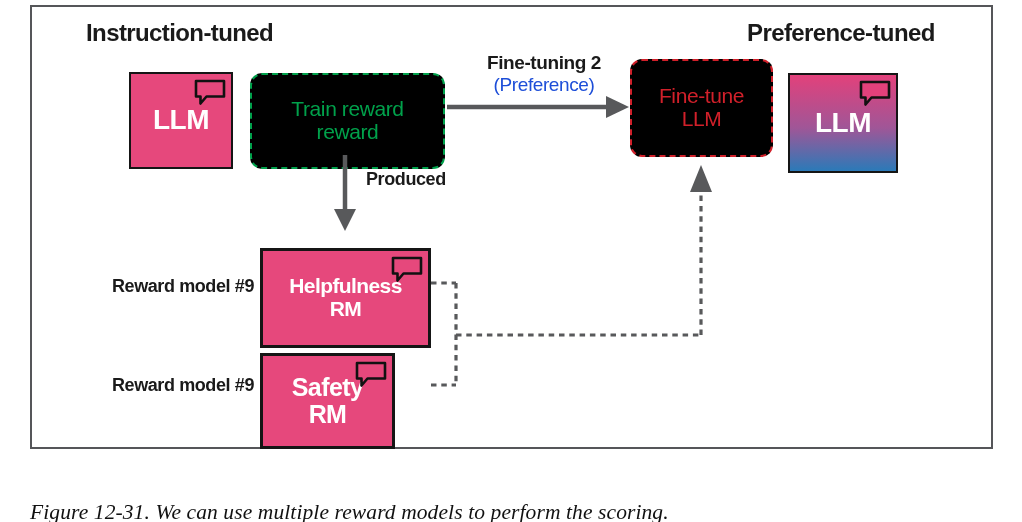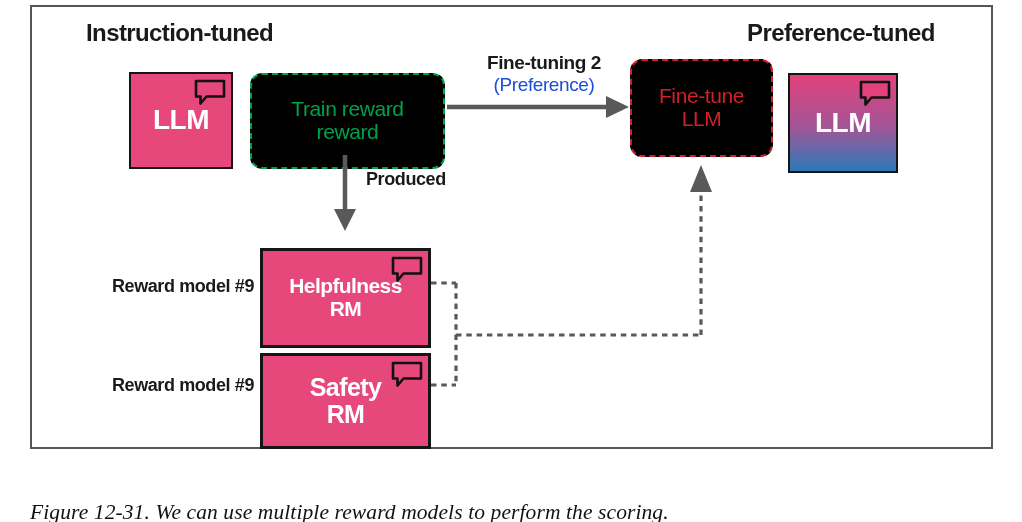--- a/index.html
+++ b/index.html
@@ -43,21 +43,21 @@
     background: #E6487C;
     border: 2.5px solid #151515;
     color: #ffffff;
     font-weight: 700;
   }
   .llm-left  { left: 129px; top: 57px;  width: 104px; height: 97px;  font-size: 28px; letter-spacing: -0.5px; }
   .llm-right { left: 788px; top: 58px;  width: 110px; height: 100px; font-size: 28px; letter-spacing: -0.5px;
                background: linear-gradient(180deg, #E2417B 0%, #A05697 55%, #2B7AB8 100%);
                border: 2.5px solid #151515; color: #fff; font-weight: 700; }
   .rm-box    { left: 260px; top: 233px; width: 171px; height: 100px; font-size: 21px; letter-spacing: -0.6px; border-width: 3px; }
-  .rm-box2   { left: 260px; top: 338px; width: 171px; height: 96px;  font-size: 25px; letter-spacing: -0.6px; border-width: 3px; }
+  .rm-box2   { left: 260px; top: 338px; width: 135px; height: 96px;  font-size: 25px; letter-spacing: -0.6px; border-width: 3px; }
   .boxlabel { line-height: 1.08; position: relative; z-index: 2; }
   .boxlabel div { line-height: 1.08; }
 
   .dashed-box {
     border-radius: 12px;
     font-size: 21px;
     letter-spacing: -0.4px;
     line-height: 1.12;
     background: #000000;
   }

